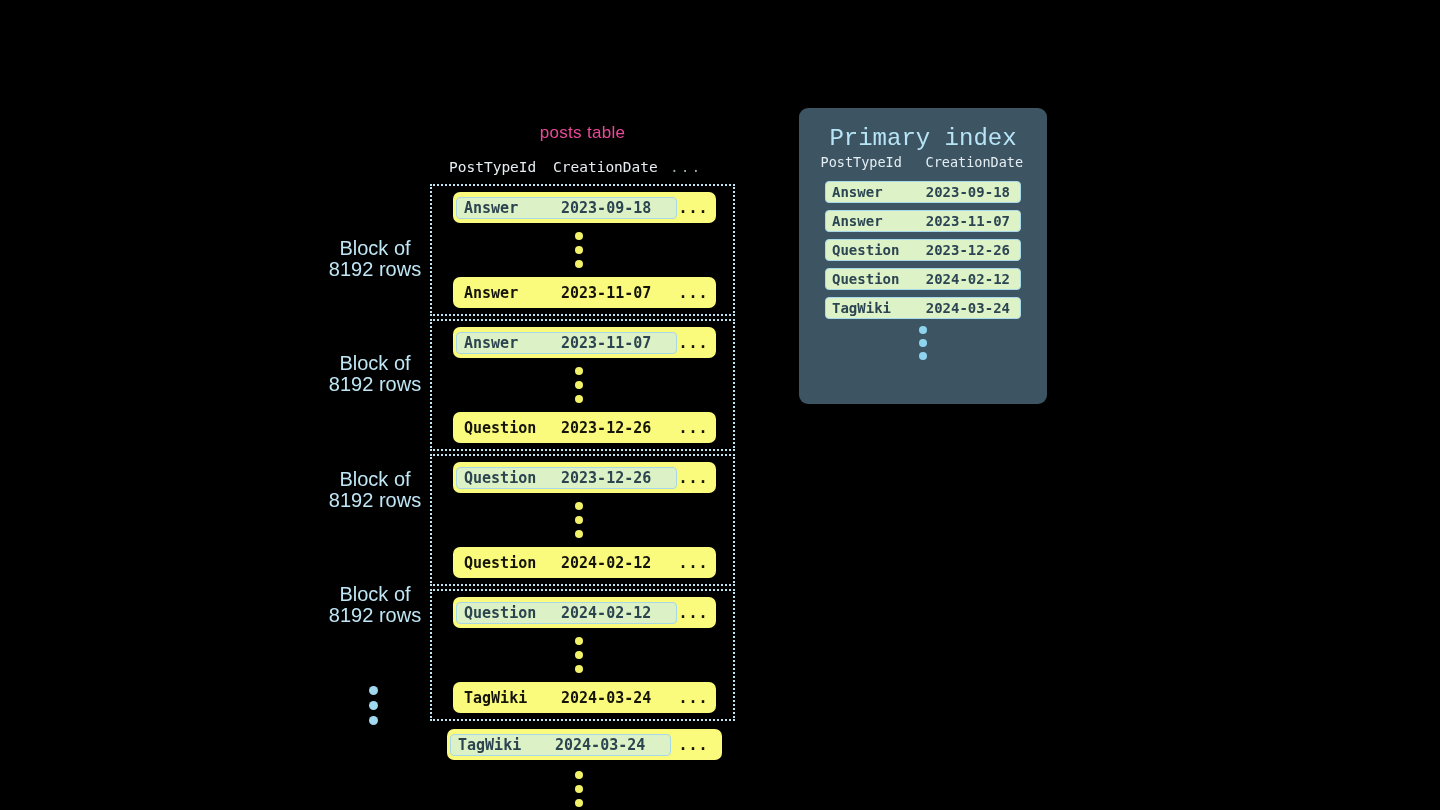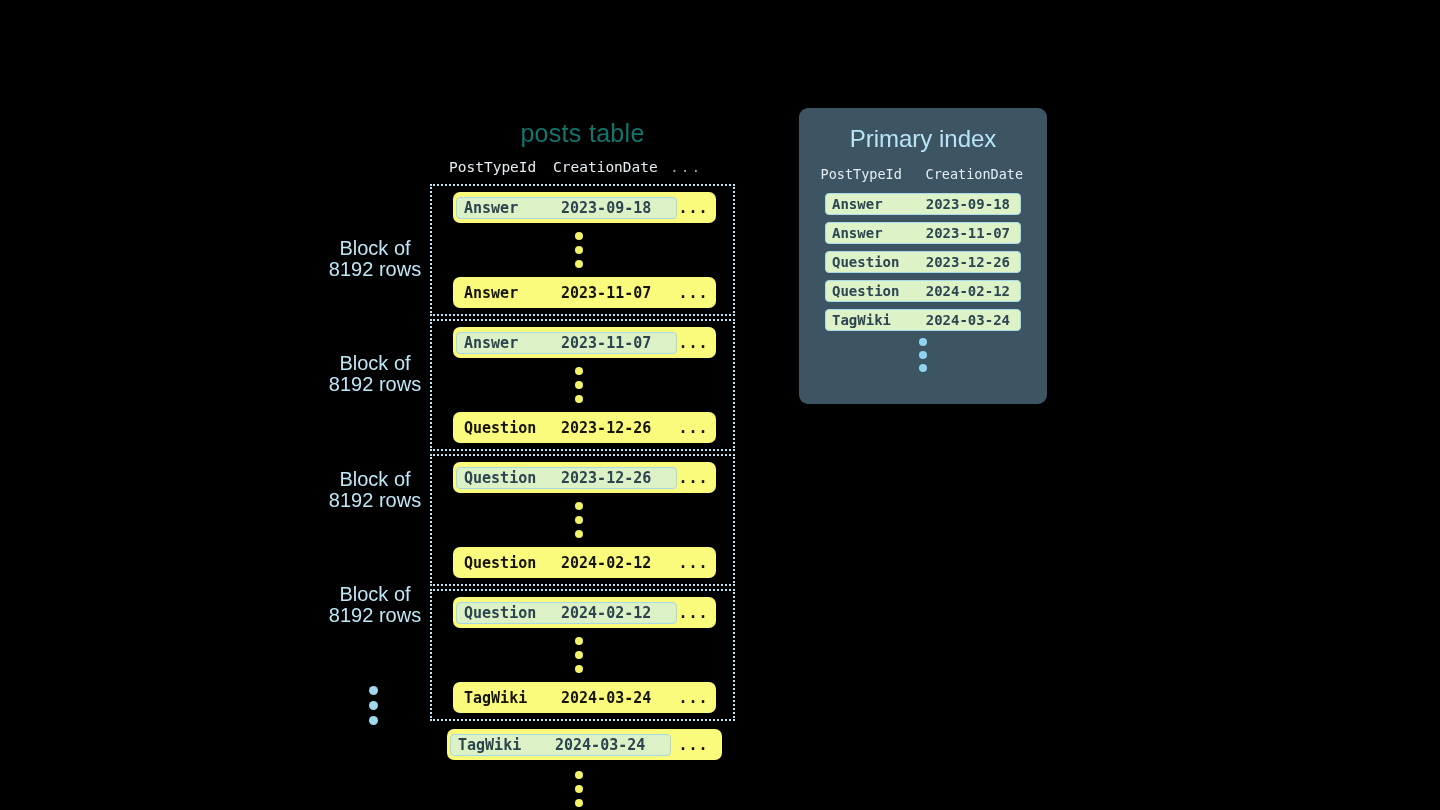--- a/index.html
+++ b/index.html
@@ -17,22 +17,22 @@
 
   
   #posts-section {
     position: absolute;
     left: 430px;
     top: 118px;
     width: 305px;
   }
   #posts-title {
     text-align: center;
-    color: #0f766e;
-    font-size: 25px;
+    color: #ec4899;
+    font-size: 17px;
     font-family: "Liberation Sans", sans-serif;
     letter-spacing: 0.3px;
     line-height: 30px;
     margin-bottom: 11px;
   }
   #posts-header {
     display: flex;
     align-items: baseline;
     font-family: "DejaVu Sans Mono", monospace;
     font-size: 14.5px;
@@ -152,22 +152,22 @@
     background: #3D5462;
     border-radius: 9px;
     box-sizing: border-box;
     padding-top: 16px;
   }
   #index-title {
     text-align: center;
     color: #B7E5F7;
     font-size: 24px;
     line-height: 30px;
-    font-family: Liberation Sans, sans-serif;
-    margin-bottom: 12px;
+    font-family: Liberation Mono, monospace;
+    margin-bottom: 0;
   }
   #index-header {
     display: flex;
     justify-content: center;
     font-family: "DejaVu Sans Mono", monospace;
     font-size: 13.5px;
     color: #E4EEF3;
     margin-bottom: 11px;
   }
   #index-header .ih-type { width: 105px; }

